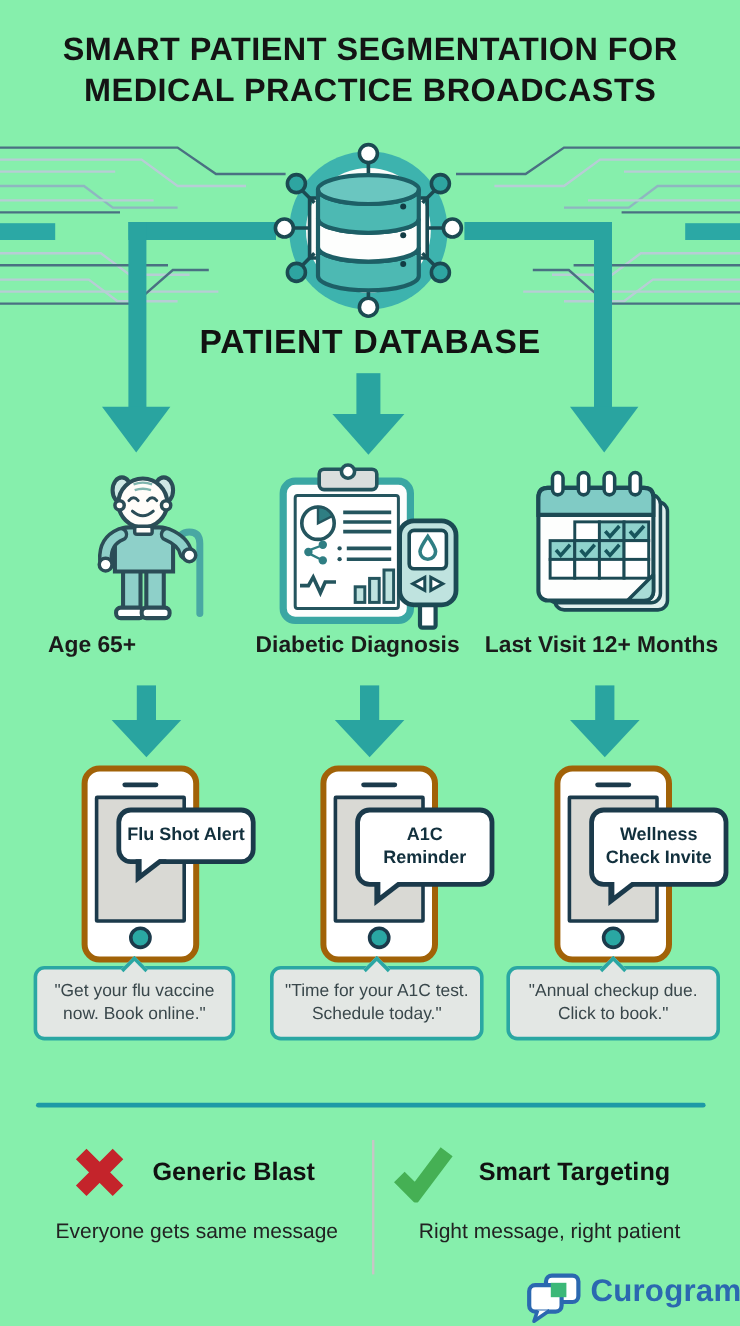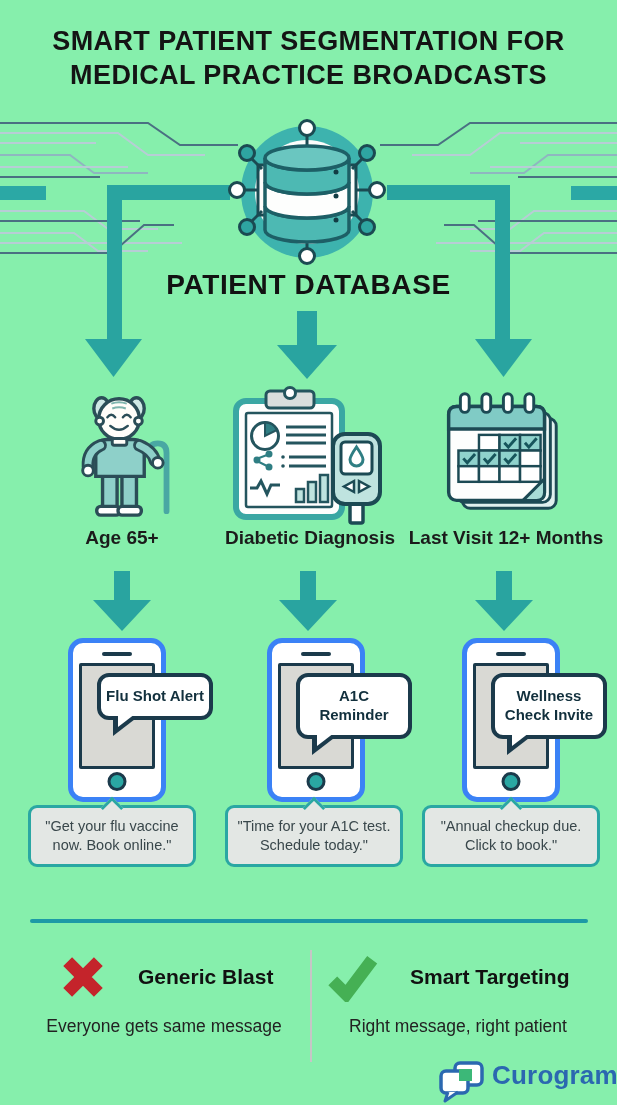--- a/index.html
+++ b/index.html
@@ -6,25 +6,25 @@
   .art{position:relative;width:617px;height:1105px;background:#86efac;overflow:hidden;
        font-family:"Liberation Sans",sans-serif;color:#161616;}
   .abs{position:absolute;}
   
   .title{top:24px;left:48px;width:521px;text-align:center;font-size:27px;line-height:34px;
          font-weight:800;letter-spacing:.4px;color:#141414;}
   
   .hub-label{top:269px;left:0;width:617px;text-align:center;font-size:28px;font-weight:800;
              letter-spacing:.6px;color:#121212;}
   
-  .criterion{top:527px;text-align:center;font-size:19px;font-weight:700;color:#1b1b1b;}
+  .criterion{top:527px;text-align:left;font-size:19px;font-weight:700;color:#1b1b1b;}
   .c1{left:40px;width:164px}.c2{left:213px;width:194px}.c3{left:404px;width:204px}
   
   .phone{position:absolute;top:638px;width:88px;height:154px;background:#fff;
-         border:5px solid #3b82f6;border-radius:15px;}
+         border:5px solid #a16207;border-radius:15px;}
   .p1{left:68px}.p2{left:267px}.p3{left:462px}
   .speaker{position:absolute;top:9px;left:50%;transform:translateX(-50%);width:30px;height:4px;
            background:#1b3a4b;border-radius:2px;}
   .screen{position:absolute;top:20px;left:6px;right:6px;bottom:28px;background:#d9d9d4;
           border:3px solid #1b3a4b;border-radius:2px;}
   .home{position:absolute;bottom:6px;left:50%;transform:translateX(-50%);width:13px;height:13px;
         background:#2aa7a3;border:3px solid #1b3a4b;border-radius:50%;}
   .bubble{position:absolute;left:24px;top:30px;width:102px;background:#fff;border:4px solid #1b3a4b;
           border-radius:12px;padding:10px 3px;text-align:center;font-weight:700;font-size:15px;
           line-height:1.25;color:#12303d;z-index:3;}
@@ -35,21 +35,21 @@
   
   .quote{position:absolute;top:805px;background:#e3e7e4;border:3px solid #2aa7a3;border-radius:9px;
          padding:9px 6px;text-align:center;font-size:14.5px;line-height:1.3;color:#39474b;}
   .q1{left:28px;width:150px}.q2{left:225px;width:160px}.q3{left:422px;width:160px}
   .notch{position:absolute;top:-8px;left:50%;width:13px;height:13px;background:#e3e7e4;
          border-left:3px solid #2aa7a3;border-top:3px solid #2aa7a3;
          transform:translateX(-50%) rotate(45deg);}
   
   .divider{top:919px;left:30px;width:558px;height:4px;background:#1d9aa6;border-radius:2px;}
   .vdivider{left:310px;top:950px;width:2px;height:112px;background:#c6c6c6;}
-  .cmp-group{position:absolute;display:flex;align-items:center;gap:32px;}
+  .cmp-group{position:absolute;display:flex;align-items:center;gap:21px;}
   .g-bad{left:60px;top:954px}.g-good{left:326px;top:952px}
   .cmp-label{font-size:21px;font-weight:800;color:#111;}
   .cmp-desc{position:absolute;top:1016px;text-align:center;font-size:17.5px;color:#222;}
   .d-bad{left:25px;width:278px}.d-good{left:322px;width:272px}
   
   .logo{left:437px;top:1060px;display:flex;align-items:flex-start;gap:7px;}
   .brand-name{font-size:26px;font-weight:800;color:#2b68b0;letter-spacing:.2px;}
 </style>
 </head>
 <body>

